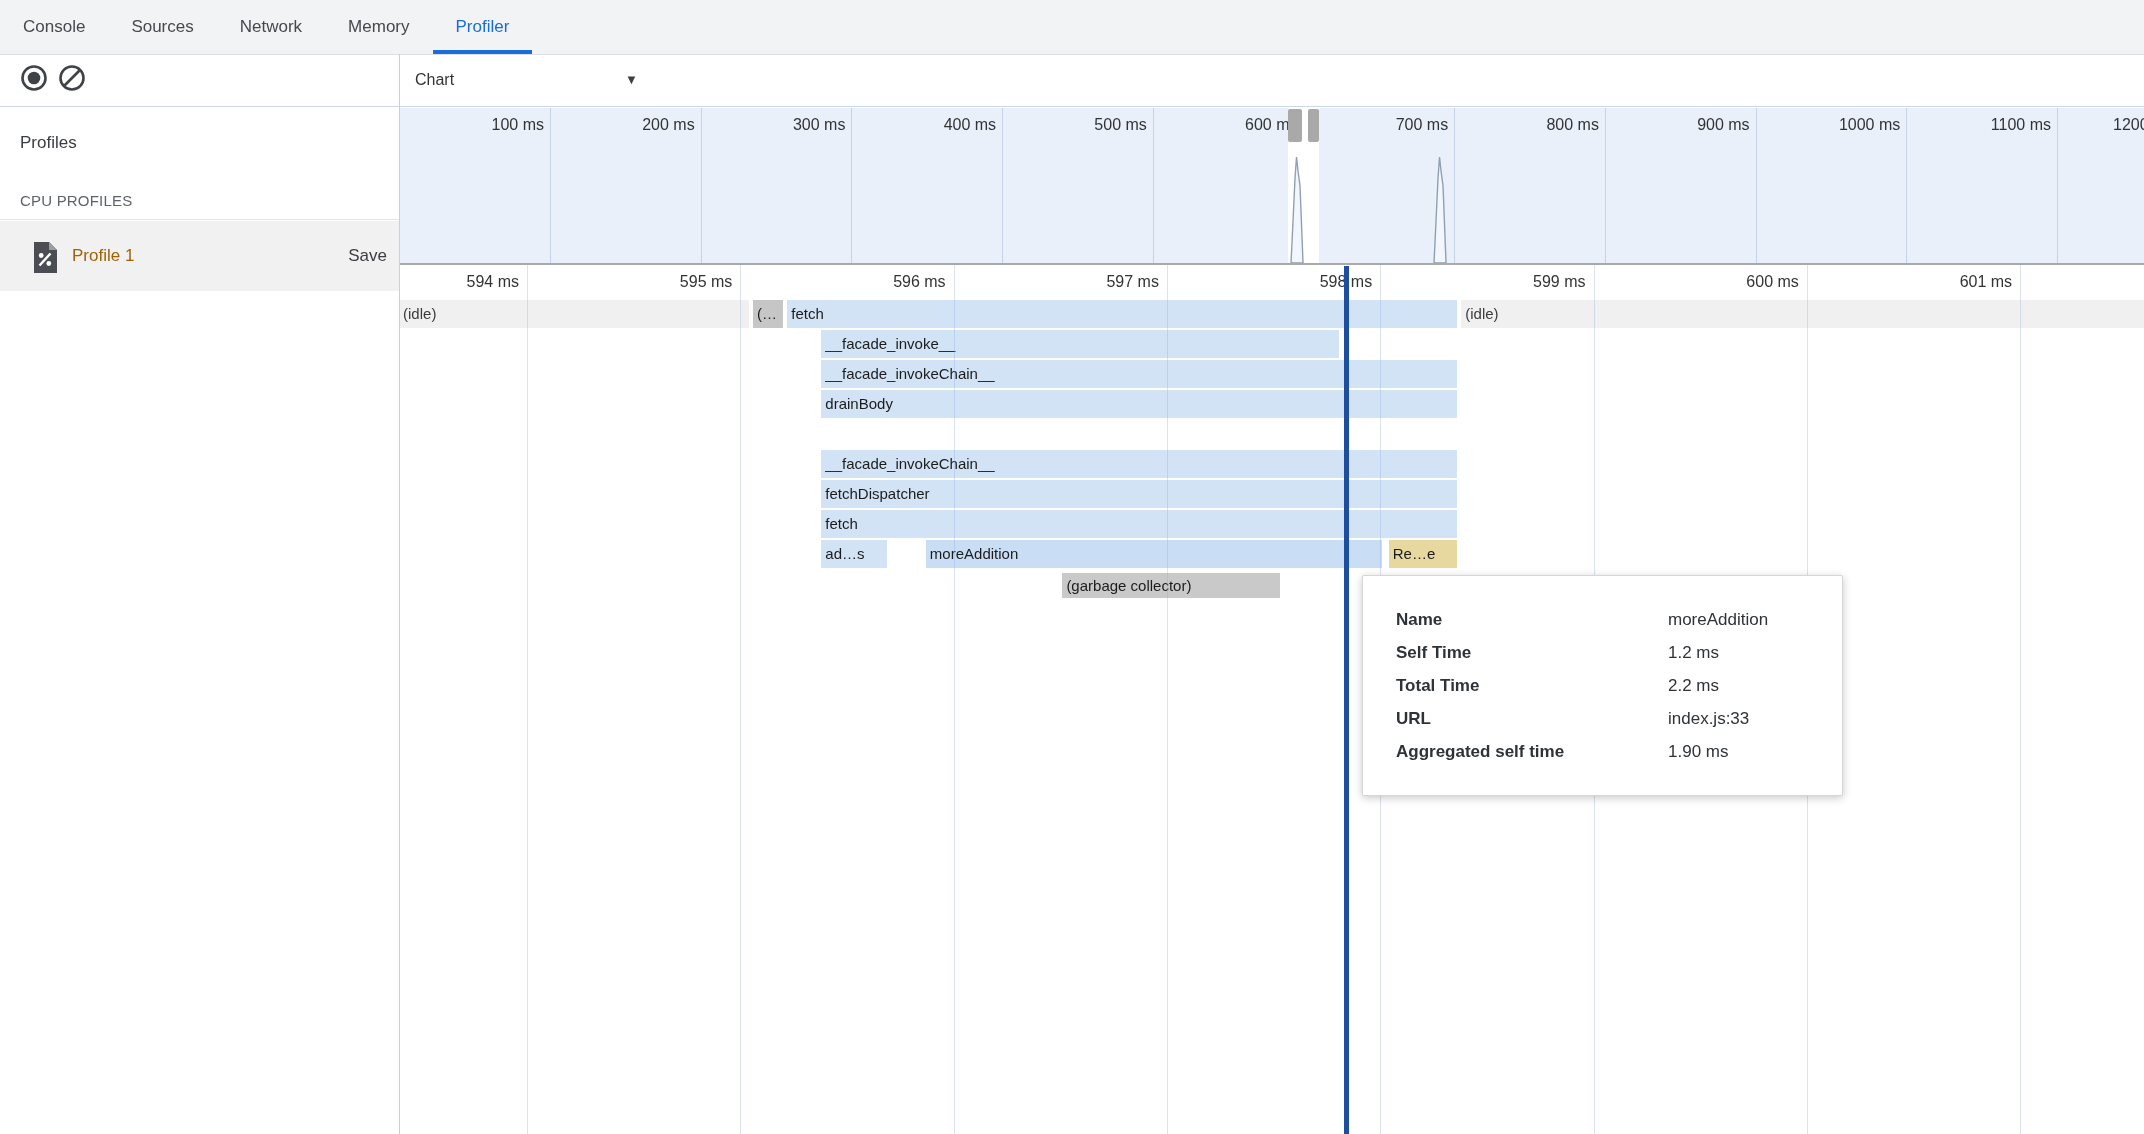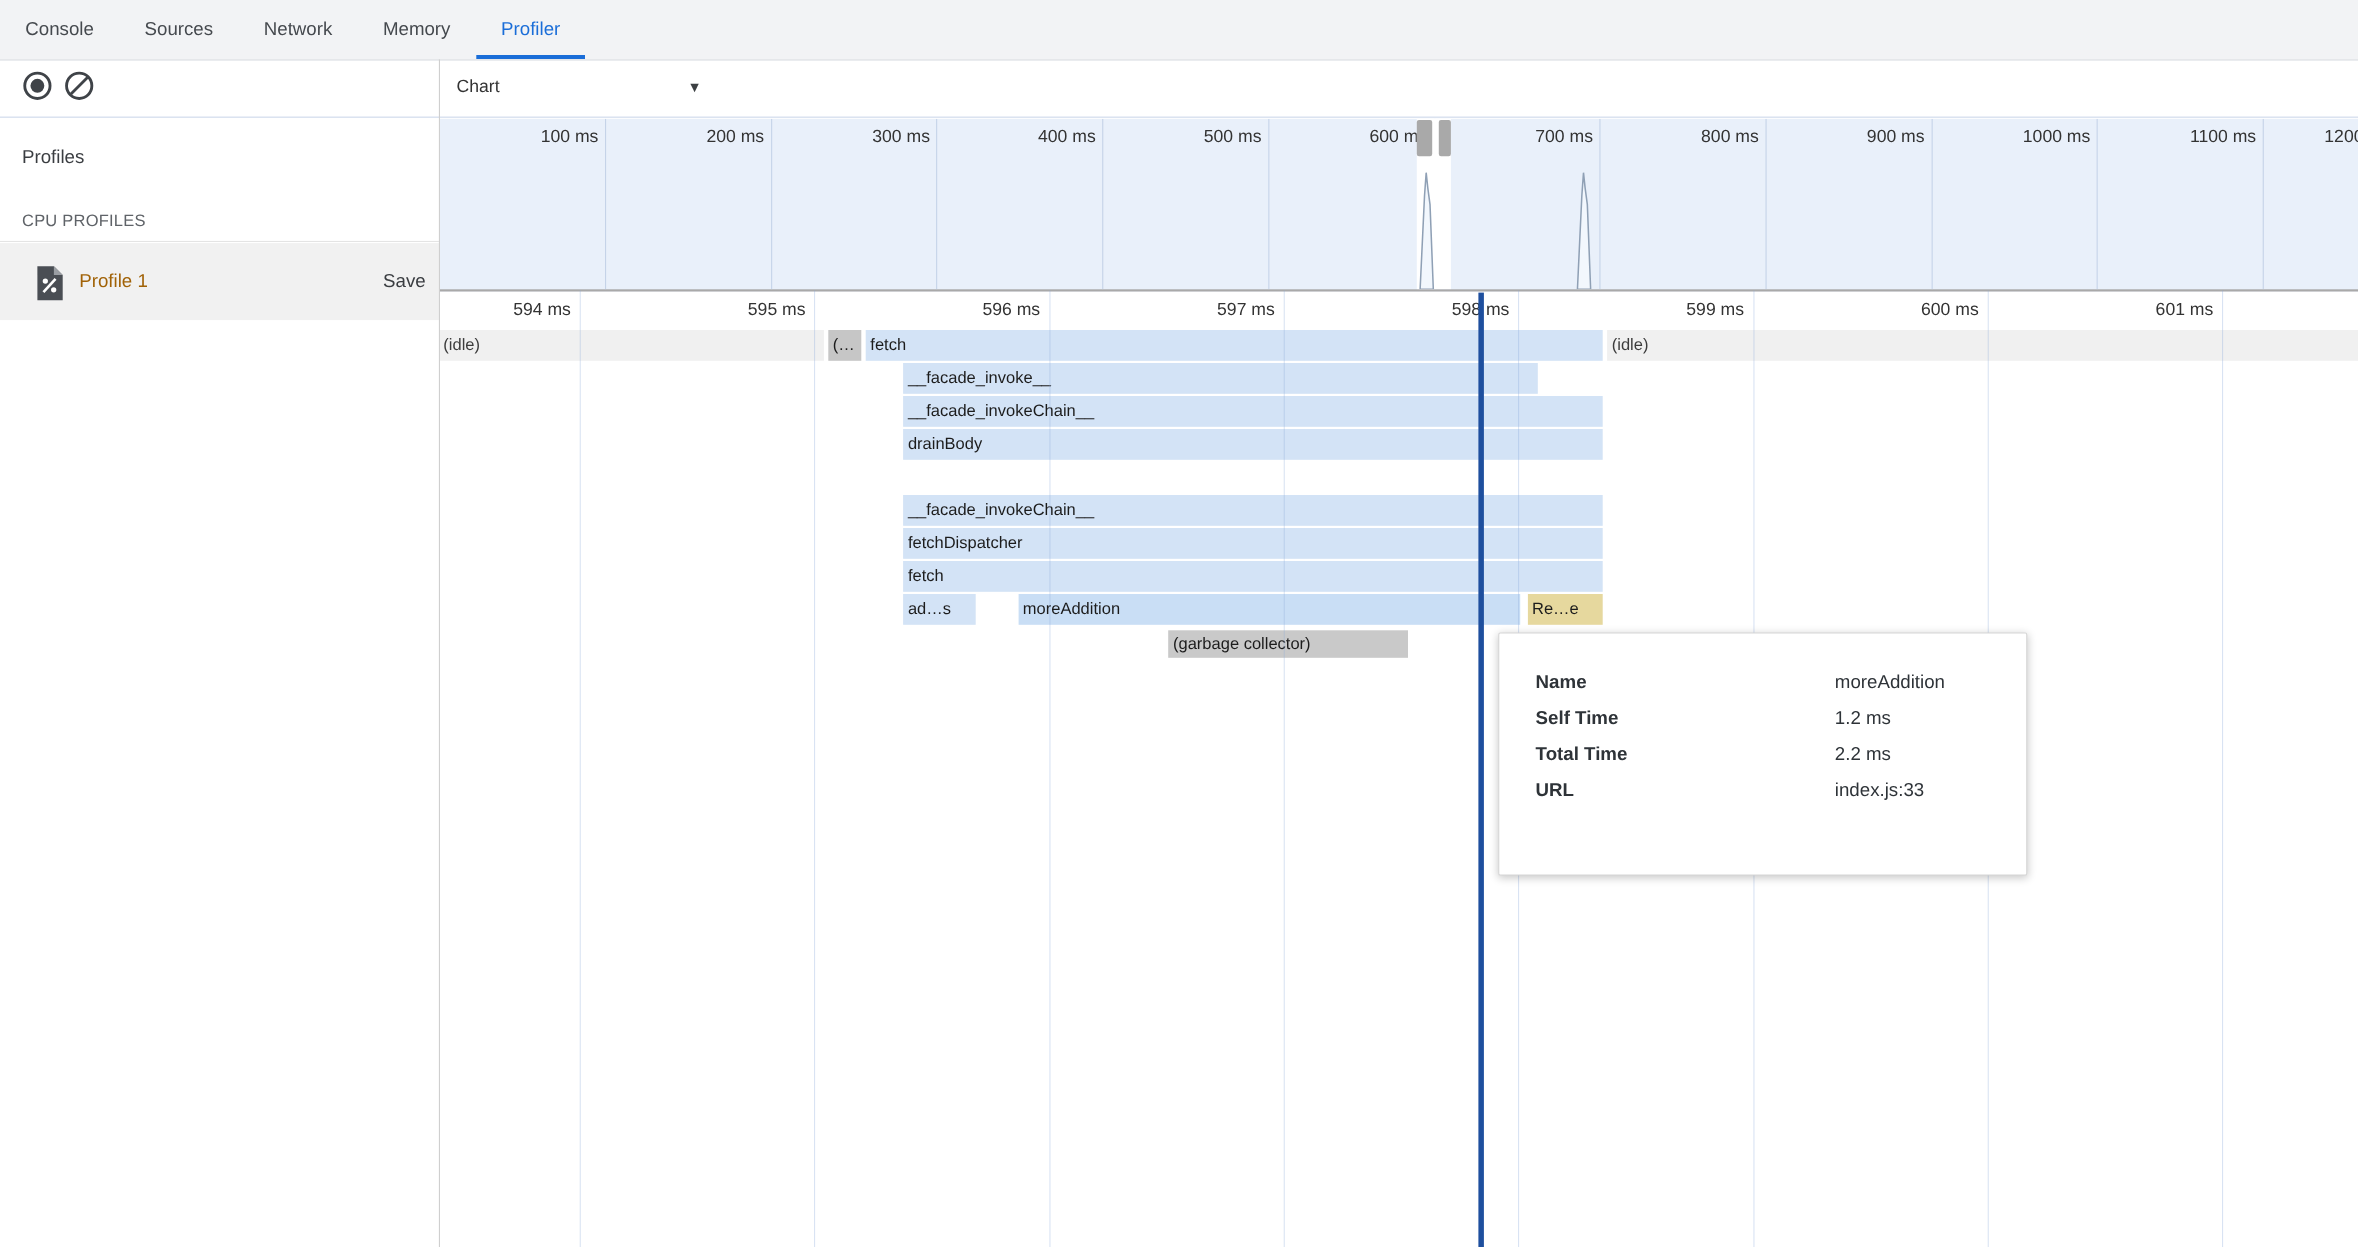--- a/index.html
+++ b/index.html
@@ -164,37 +164,38 @@
     <div class="fl-label abs" style="left: 1465.5px;">599 ms</div>
     <div class="fl-label abs" style="left: 1678.8px;">600 ms</div>
     <div class="fl-label abs" style="left: 1892.1px;">601 ms</div>
   </div>
 
 <div class="flame" id="flame">
     <div class="frame f-idle" style="left: -0.98px; width: 349.812px; top: 0px;">(idle)</div>
     <div class="frame f-program" style="left: 353.098px; width: 29.862px; top: 0px;">(…</div>
     <div class="frame f-js" style="left: 387.226px; width: 669.762px; top: 0px;">fetch</div>
     <div class="frame f-idle" style="left: 1061.25px; width: 686.826px; top: 0px;">(idle)</div>
-    <div class="frame f-js" style="left: 421.354px; width: 577px; top: 30px;">__facade_invoke__</div>
+    <div class="frame f-js" style="left: 421.354px; width: 518px; top: 30px;">__facade_invoke__</div>
     <div class="frame f-js" style="left: 421.354px; width: 635.634px; top: 60px;">__facade_invokeChain__</div>
     <div class="frame f-js" style="left: 421.354px; width: 635.634px; top: 90px;">drainBody</div>
     <div class="frame f-js" style="left: 421.354px; width: 635.634px; top: 150px;">__facade_invokeChain__</div>
     <div class="frame f-js" style="left: 421.354px; width: 635.634px; top: 180px;">fetchDispatcher</div>
     <div class="frame f-js" style="left: 421.354px; width: 635.634px; top: 210px;">fetch</div>
     <div class="frame f-js" style="left: 421.354px; width: 66.123px; top: 240px;">ad…s</div>
     <div class="frame f-js-selected" style="left: 525.871px; width: 456.462px; top: 240px;">moreAddition</div>
     <div class="frame f-highlight" style="left: 988.732px; width: 68.256px; top: 240px;">Re…e</div>
     <div class="frame f-gc" style="left: 662.383px; width: 217.566px; top: 270px;">(garbage collector)</div>
   </div>
 
 <div class="tooltip" id="tooltip">
     <div class="tt-row"><span class="tt-label">Name</span><span>moreAddition</span></div>
     <div class="tt-row"><span class="tt-label">Self Time</span><span>1.2 ms</span></div>
     <div class="tt-row"><span class="tt-label">Total Time</span><span>2.2 ms</span></div>
     <div class="tt-row"><span class="tt-label">URL</span><span>index.js:33</span></div>
+    <div class="tt-row"><span class="tt-label">Aggregated self time</span><span>1.90 ms</span></div>
   </div>
 
 <div class="gridline" style="left: 527px;"></div>
 <div class="gridline" style="left: 740.3px;"></div>
 <div class="gridline" style="left: 953.6px;"></div>
 <div class="gridline" style="left: 1166.9px;"></div>
 <div class="gridline" style="left: 1380.2px;"></div>
 <div class="gridline" style="left: 1593.5px;"></div>
 <div class="gridline" style="left: 1806.8px;"></div>
 <div class="gridline" style="left: 2020.1px;"></div>

